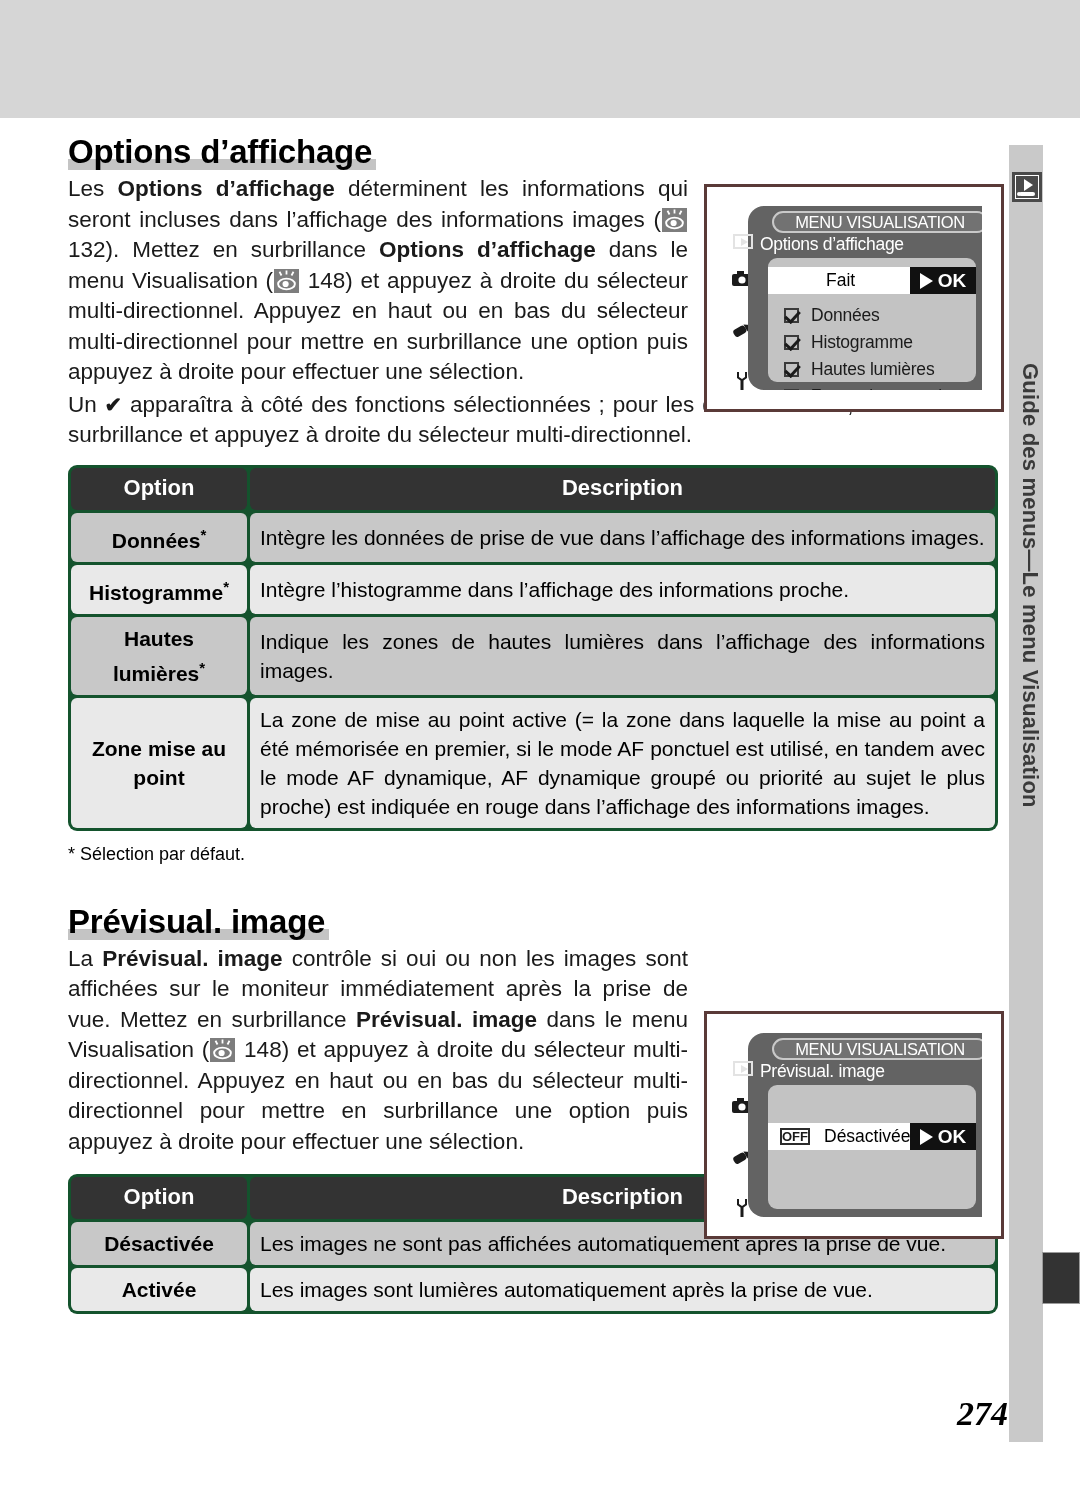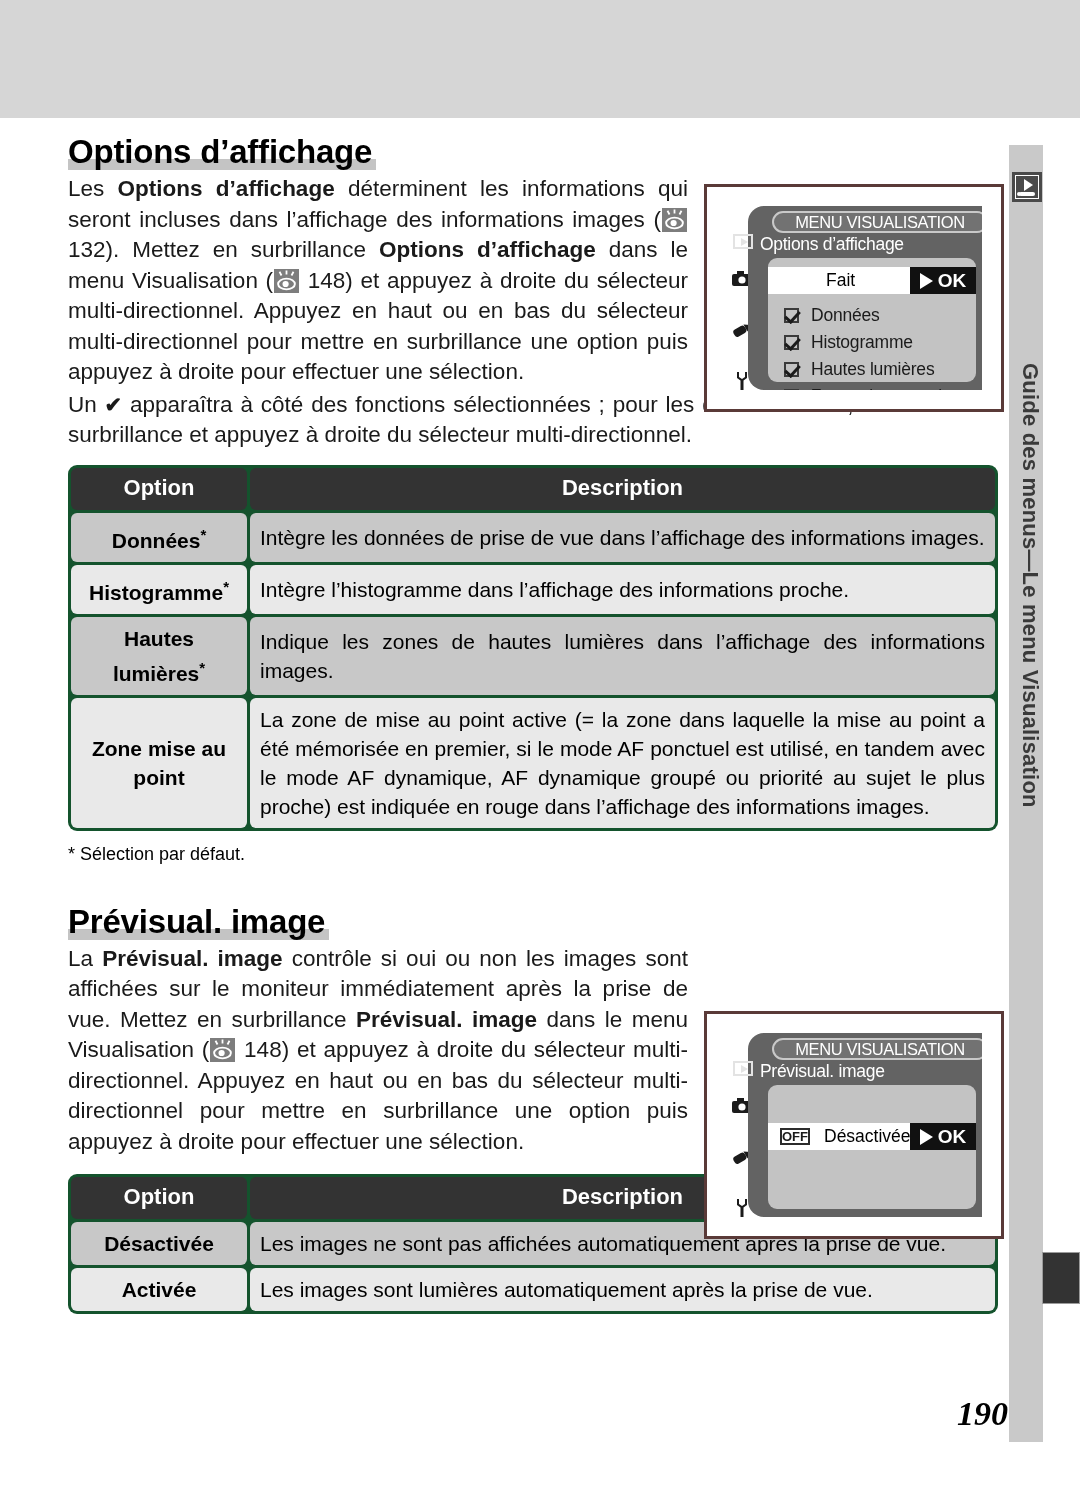--- a/index.html
+++ b/index.html
@@ -442,13 +442,13 @@
     </tr>
     <tr class="light">
       <td class="optname">Activée</td>
       <td class="desc">Les images sont lumières automatiquement après la prise de vue.</td>
     </tr>
   </tbody>
     </table>
 
 </div>
 
-<div class="pageno">190</div>
+<div class="pageno">274</div>
 
 </body></html>

